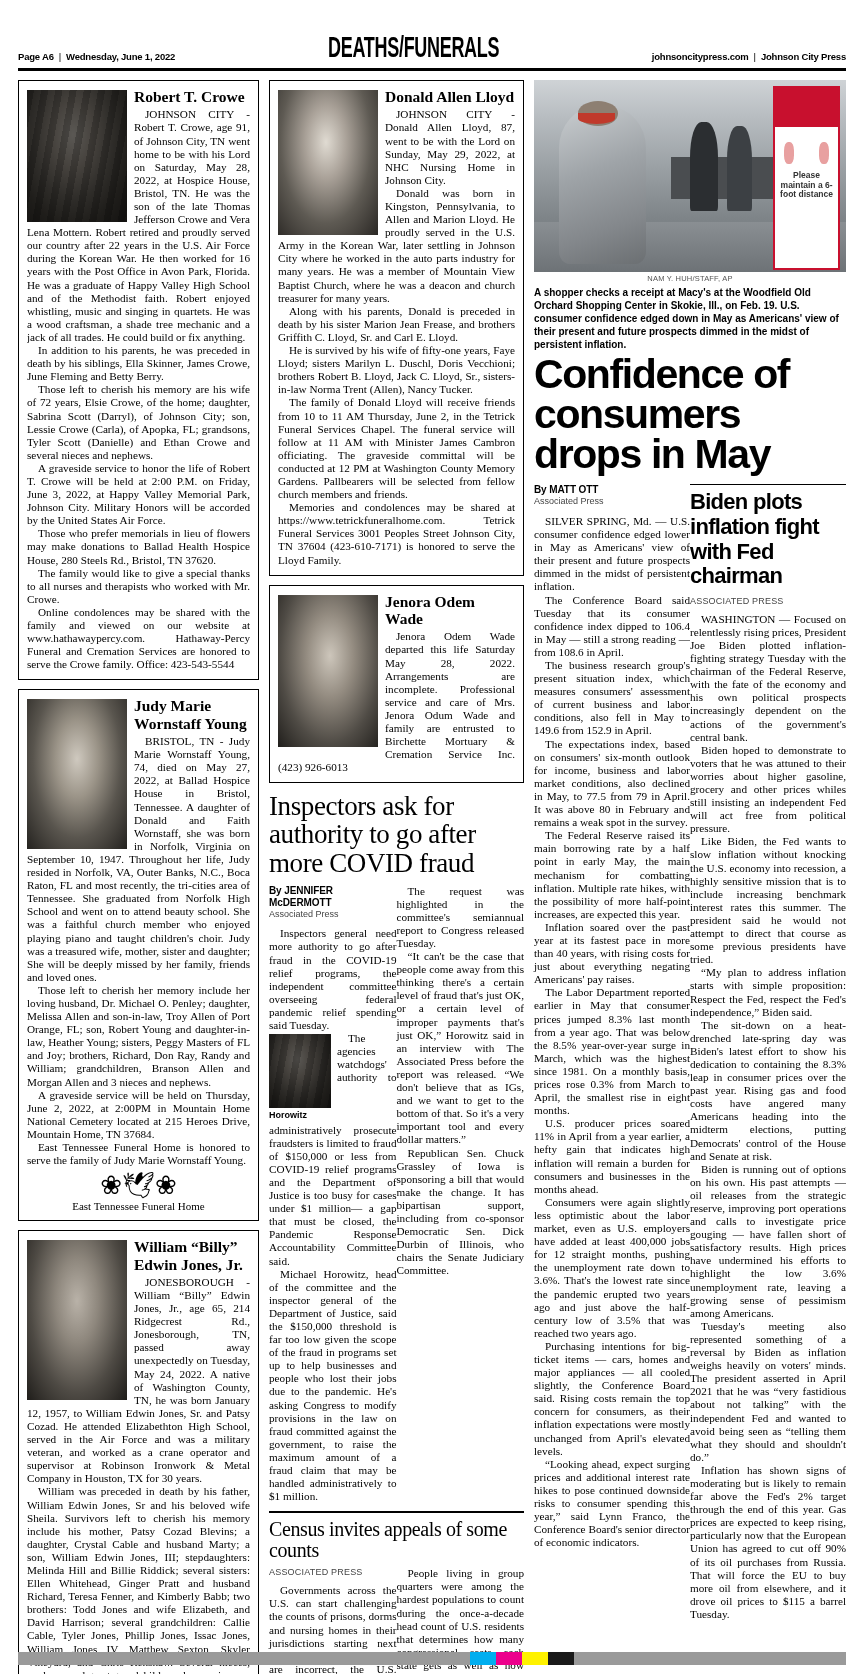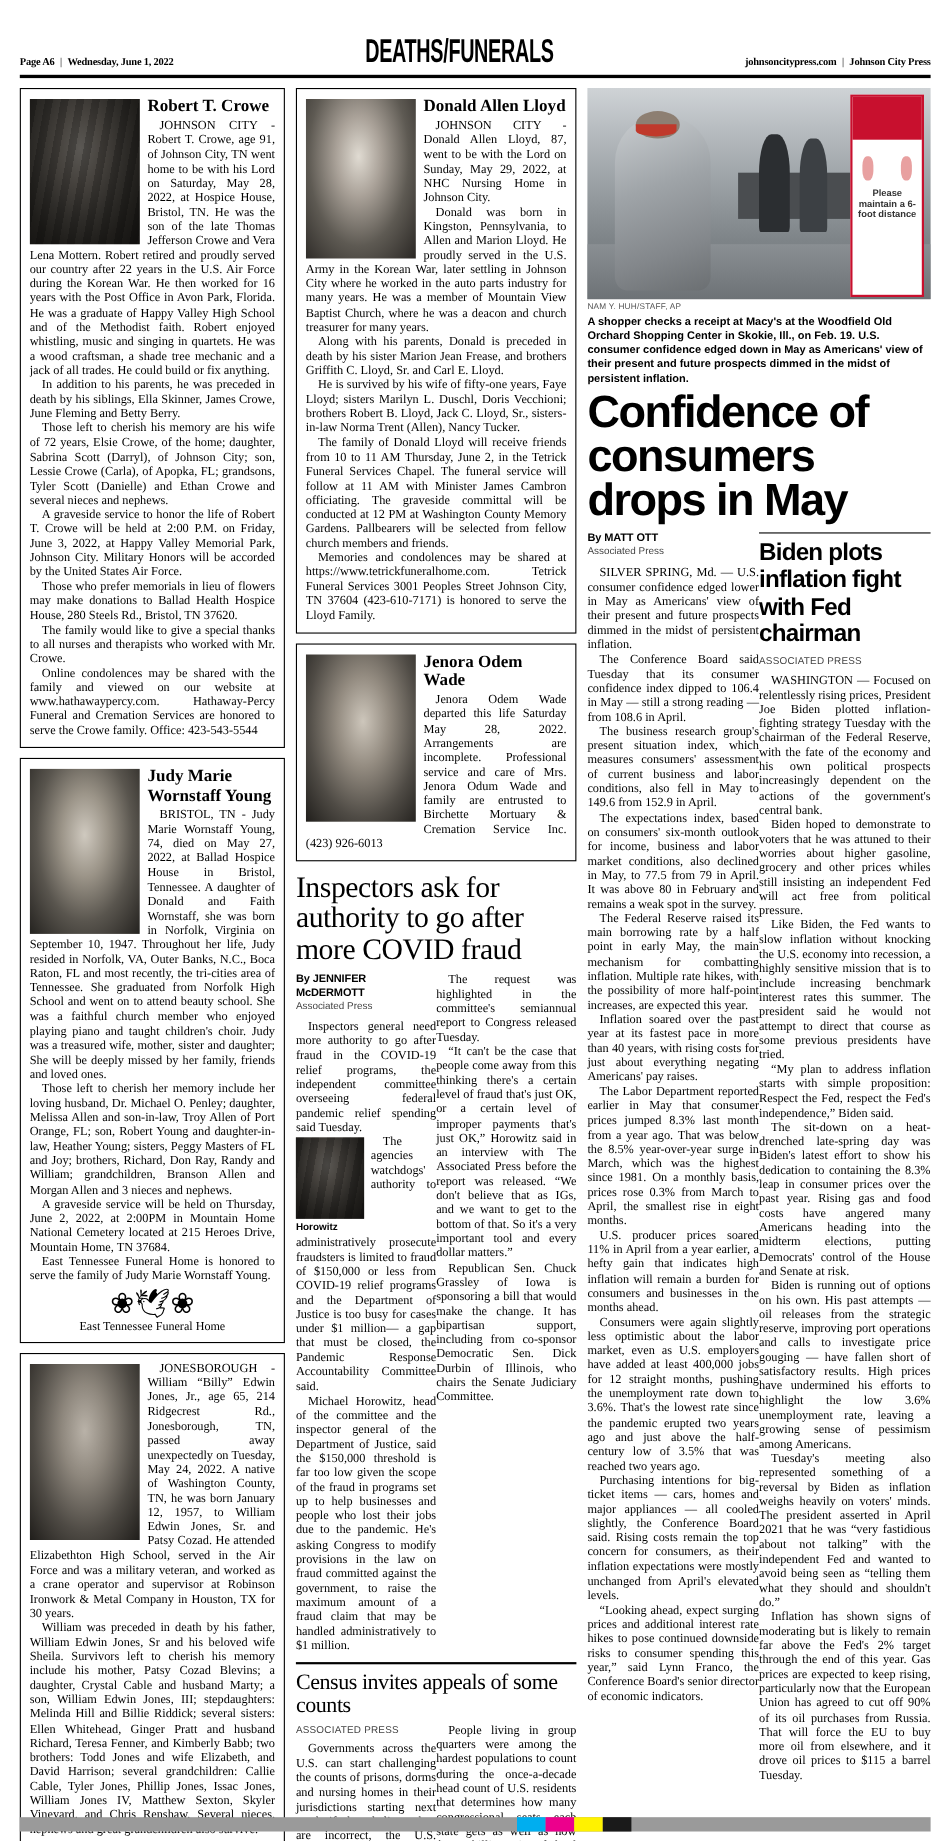--- a/index.html
+++ b/index.html
@@ -7,21 +7,21 @@
     width:864px;height:1674px;
     background:#ffffff;
     font-family:"Liberation Serif", serif;
     color:#000;
     overflow:hidden;
   }
   .page{position:relative;width:864px;height:1674px;box-sizing:border-box;padding:0 18px;}
 
   
   .masthead{display:flex;align-items:flex-end;justify-content:space-between;height:48px;padding-top:14px;}
-  .mh-left,.mh-right{font-family:Liberation Serif, serif;font-size:9.5px;font-weight:700;letter-spacing:-.2px;white-space:nowrap;}
+  .mh-left,.mh-right{font-family:Liberation Sans, sans-serif;font-size:9.5px;font-weight:700;letter-spacing:-.2px;white-space:nowrap;}
   .mh-left span.sep,.mh-right span.sep{font-weight:400;padding:0 5px;}
   .mh-title{font-family:"Liberation Sans",sans-serif;font-weight:700;font-size:30px;letter-spacing:-.5px;transform:scaleX(.60);transform-origin:center bottom;white-space:nowrap;line-height:1;}
   .mh-rule{border-top:3px solid #000;margin-top:6px;}
 
   
   .grid{display:flex;gap:10px;margin-top:9px;height:1588px;}
   .col{position:relative;}
   .col1{width:255px;}
   .col2{width:255px;}
   .col3{width:322px;}
@@ -80,21 +80,21 @@
   .photo-main .pm-mask{position:absolute;left:14%;top:17%;width:12%;height:6%;background:#c0392b;border-radius:0 0 50% 50%;}
   .photo-main .pm-sign{position:absolute;right:2%;top:3%;width:20%;height:94%;background:#fff;border:2px solid #c8102e;}
   .photo-main .pm-sign .band{position:absolute;left:0;right:0;top:0;height:22%;background:#c8102e;}
   .photo-main .pm-sign .t{position:absolute;left:6%;right:6%;top:46%;font-family:"Liberation Sans",sans-serif;font-size:8.5px;font-weight:700;color:#333;text-align:center;line-height:1.15;}
   .photo-main .pm-sign .fig{position:absolute;left:14%;top:30%;width:16%;height:12%;background:#e8a0a0;border-radius:40%;}
   .photo-main .pm-sign .fig2{position:absolute;right:14%;top:30%;width:16%;height:12%;background:#e8a0a0;border-radius:40%;}
   .photo-main .pm-counter{position:absolute;left:44%;top:40%;width:44%;height:22%;background:#4a4d50;}
   .photo-main .pm-shopper{position:absolute;left:50%;top:22%;width:9%;height:46%;background:#2b2e31;border-radius:40% 40% 6% 6%;}
   .photo-main .pm-shopper2{position:absolute;left:62%;top:24%;width:8%;height:44%;background:#3c4044;border-radius:40% 40% 6% 6%;}
   .photo-main .pm-floor{position:absolute;left:0;right:0;bottom:0;height:26%;background:linear-gradient(180deg,#8a8f93,#6d7276);}
-  .photo-credit{font-family:"Liberation Sans",sans-serif;font-size:7.5px;color:#555;text-align:left;margin-top:2px;letter-spacing:.2px;}
+  .photo-credit{font-family:"Liberation Sans",sans-serif;font-size:7.5px;color:#555;text-align:center;margin-top:2px;letter-spacing:.2px;}
   .photo-cap{font-family:"Liberation Sans",sans-serif;font-weight:700;font-size:10px;line-height:1.3;margin-top:3px;}
 
   .twocol-wrap{display:flex;}
   .tc-left{width:156px;}
   .tc-right{width:156px;}
 
   
   .regbar{position:absolute;left:18px;right:18px;bottom:8px;height:16px;display:flex;justify-content:center;align-items:center;}
   .regbar .gray{position:absolute;left:0;right:0;height:13px;background:#9a9a9a;}
   .regbar .swatches{position:relative;display:flex;margin-left:180px;}
@@ -155,20 +155,21 @@
           <div class="wreath">❀🕊❀</div>
           <div class="lbl">East Tennessee Funeral Home</div>
         </div>
       </div>
 
       <div class="obit">
         <div class="obit-head">
           <div class="obit-photo">
               <span class="ph p4" style="height:160px"></span>
             </div>
+          <div class="obit-name">William “Billy” Edwin Jones, Jr.</div>
           <div class="obit-body">
             <p>JONESBOROUGH - William “Billy” Edwin Jones, Jr., age 65, 214 Ridgecrest Rd., Jonesborough, TN, passed away unexpectedly on Tuesday, May 24, 2022. A native of Washington County, TN, he was born January 12, 1957, to William Edwin Jones, Sr. and Patsy Cozad. He attended Elizabethton High School, served in the Air Force and was a military veteran, and worked as a crane operator and supervisor at Robinson Ironwork &amp; Metal Company in Houston, TX for 30 years.</p>
             <p>William was preceded in death by his father, William Edwin Jones, Sr and his beloved wife Sheila. Survivors left to cherish his memory include his mother, Patsy Cozad Blevins; a daughter, Crystal Cable and husband Marty; a son, William Edwin Jones, III; stepdaughters: Melinda Hill and Billie Riddick; several sisters: Ellen Whitehead, Ginger Pratt and husband Richard, Teresa Fenner, and Kimberly Babb; two brothers: Todd Jones and wife Elizabeth, and David Harrison; several grandchildren: Callie Cable, Tyler Jones, Phillip Jones, Issac Jones, William Jones IV, Matthew Sexton, Skyler Vineyard, and Chris Renshaw. Several nieces, nephews and great grandchildren also survive.</p>
 
           </div>
         </div>
       </div>
 
     </div>
 

